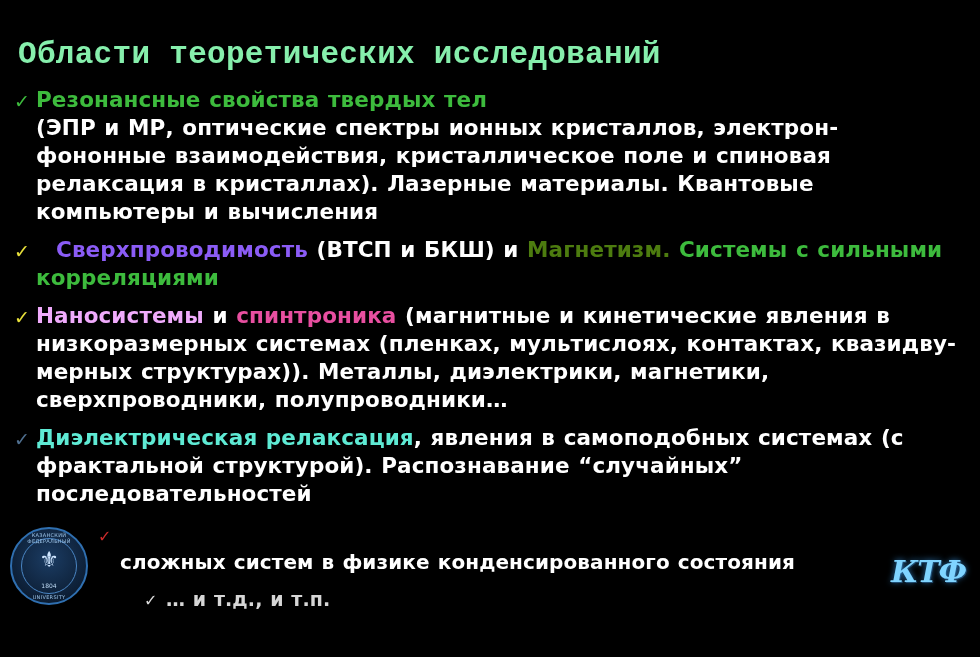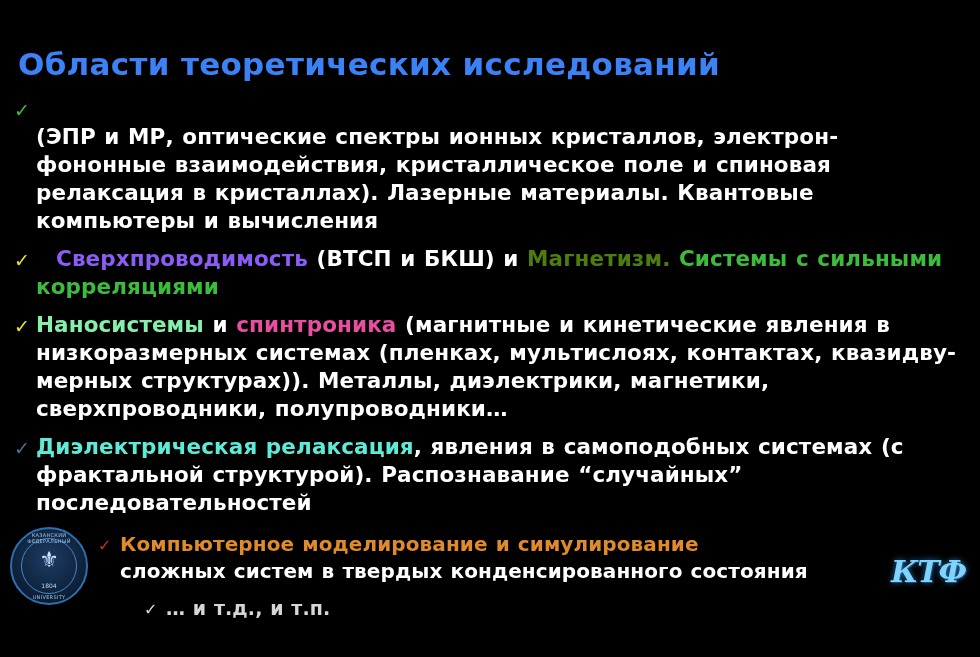--- a/index.html
+++ b/index.html
@@ -18,24 +18,25 @@
     position: relative;
     width: 980px;
     height: 657px;
     background: #000000;
     box-sizing: border-box;
     padding: 38px 14px 0 14px;
   }
   .slide-title {
     font-size: 31px;
     font-weight: bold;
-    color: #3b82f6;
+    color: #86efac;
     letter-spacing: 0.3px;
-    margin: 9px 0 14px 4px;
+    margin: 0 0 14px 4px;
     line-height: 1.1;
+    font-family: Liberation Mono, monospace;
   }
   .bullet-row {
     display: flex;
     align-items: flex-start;
     margin-bottom: 10px;
   }
   .check {
     flex: 0 0 auto;
     width: 22px;
     font-size: 19px;
@@ -52,21 +53,21 @@
   .bullet-body {
     flex: 1 1 auto;
     font-size: 21.5px;
     line-height: 28px;
     font-weight: bold;
     letter-spacing: 0.1px;
     word-spacing: 1px;
   }
   .b-green { color: #3dbb3d; }
   .b-white { color: #ffffff; }
-  .b-yellow { color: #86efac; margin-top: 47px; }
+  .b-yellow { color: #f0abfc; margin-top: 47px; }
   .b-cyan { color: #8b5cf6; margin-left: 20px; }
   .b-magenta { color: #e84fa0; }
   .b-red { color: #4d7c0f; }
   .b-dim { color: #5eead4; }
   .b-orange { color: #e08a2e; }
   .b-gray { color: #d6d6d6; }
   .indent-block {
     margin-top: 14px;
     margin-left: 84px;
   }
@@ -148,21 +149,21 @@
 </head>
 <body>
 
 <div class="slide">
 
   <h1 class="slide-title">Области теоретических исследований</h1>
 
   <div class="bullet-row">
     <span class="check green">✓</span>
     <span class="bullet-body">
-      <br>
+      <span class="b-green">Резонансные свойства твердых тел</span><br>
       <span class="b-white">(ЭПР и МР, оптические спектры ионных кристаллов, электрон-фононные взаимодействия, кристаллическое поле и спиновая релаксация в кристаллах). Лазерные материалы. Квантовые компьютеры и вычисления</span>
     </span>
   </div>
 
   <div class="bullet-row">
     <span class="check yellow">✓</span>
     <span class="bullet-body">
       <span class="b-cyan">Сверхпроводимость </span><span class="b-white">(ВТСП и БКШ) и </span><span class="b-red">Магнетизм.</span><span class="b-green"> Системы с сильными корреляциями</span>
     </span>
   </div>
@@ -178,22 +179,22 @@
     <span class="check dim">✓</span>
     <span class="bullet-body">
       <span class="b-dim">Диэлектрическая релаксация</span><span class="b-white">, явления в самоподобных системах (с фрактальной структурой). Распознавание “случайных” последовательностей</span>
     </span>
   </div>
 
   <div class="indent-block">
     <div class="bullet-row">
       <span class="check red small">✓</span>
       <span class="bullet-body">
-        <span class="b-orange">Компьютерное моделирование и симулирование</span><br>
-        <span class="b-white">сложных систем в твердых конденсированного состояния</span>
+        <br>
+        <span class="b-white">сложных систем в физике конденсированного состояния</span>
       </span>
     </div>
     <div class="sub-row">
       <span class="check small" style="color:#dddddd">✓</span>
       <span class="bullet-body b-gray">… и т.д., и т.п.</span>
     </div>
   </div>
 
   <div class="logo-left">
     <div class="seal-ring"></div>

